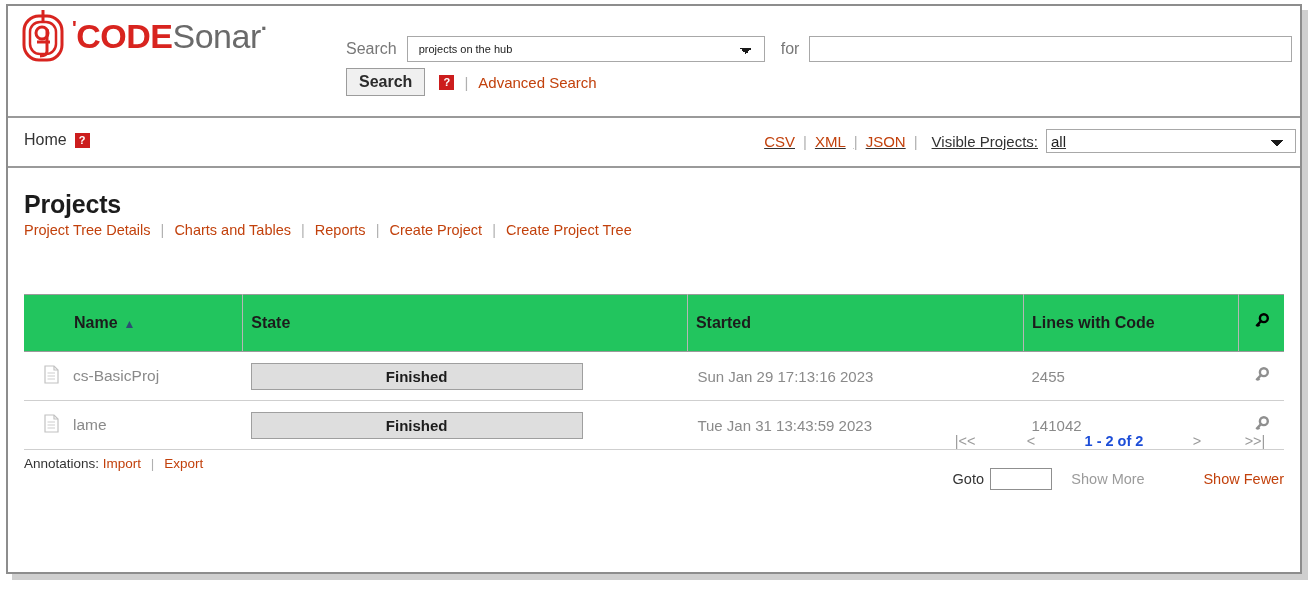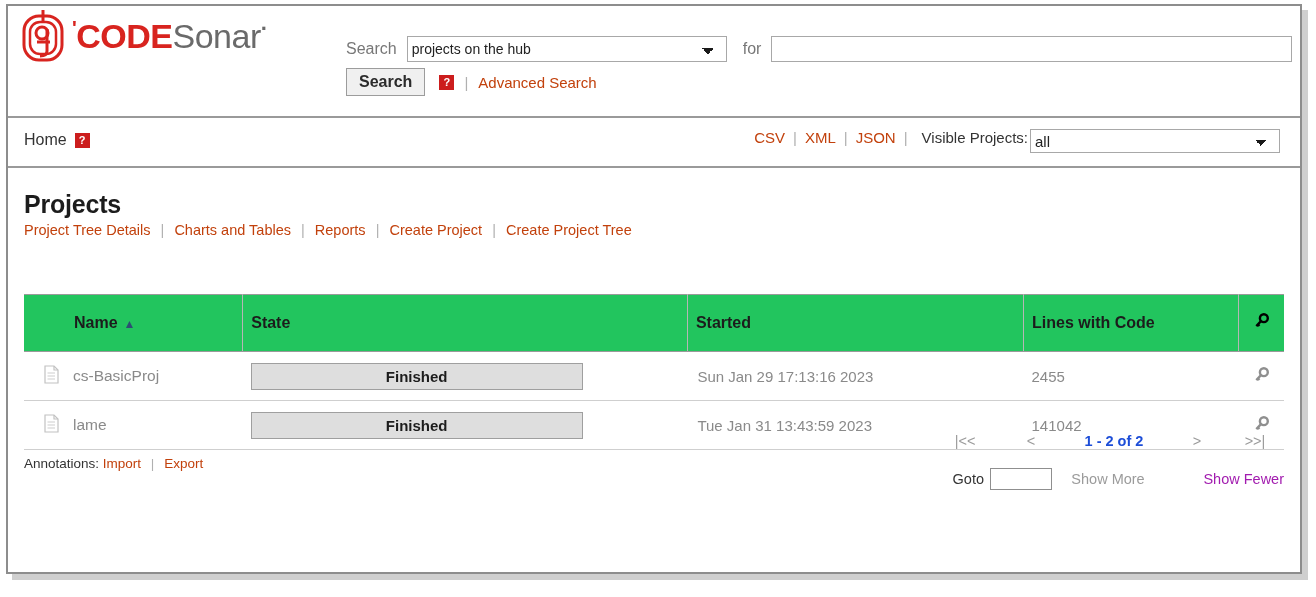--- a/index.html
+++ b/index.html
@@ -77,28 +77,28 @@
     display: flex;
     align-items: center;
     height: 26px;
   }
   .search-label {
     color: #777777;
     font-size: 16px;
     margin-right: 10px;
   }
   .search-select {
-    width: 320px;
+    width: 358px;
     height: 26px;
     font-family: "Liberation Sans", sans-serif;
-    font-size: 14px;
+    font-size: 11px;
     color: #222222;
     border: 1px solid #a8a8a8;
     background: #ffffff;
-    padding: 0 4px;
+    padding: 0 11px;
     box-sizing: border-box;
     -webkit-appearance: none;
     appearance: none;
     background-image:
       linear-gradient(45deg, transparent 50%, #1a1a1a 50%),
       linear-gradient(135deg, #1a1a1a 50%, transparent 50%);
     background-position:
       calc(100% - 18px) 11px,
       calc(100% - 12px) 11px;
     background-size: 6px 6px, 6px 6px;
@@ -172,30 +172,31 @@
     left: 16px;
     top: 13px;
     display: flex;
     align-items: center;
     font-size: 16px;
     color: #333333;
   }
   .nav-home .help-badge { margin-left: 8px; }
   .nav-right {
     position: absolute;
-    right: 20px;
+    right: 4px;
     top: 11px;
     display: flex;
-    align-items: flex-start;
+    align-items: center;
     font-size: 15px;
+    text-decoration: underline;
   }
   .nav-right .sep-pipe { margin: 0 8px; }
   .visible-label {
     color: #333333;
-    margin-right: 2px;
+    margin-right: 8px;
     margin-left: 6px;
   }
   .visible-select {
     width: 250px;
     height: 24px;
     font-family: "Liberation Sans", sans-serif;
     font-size: 15px;
     color: #222222;
     border: 1px solid #a8a8a8;
     background: #ffffff;
@@ -269,21 +270,21 @@
   }
   .show-more {
     width: 112px;
     text-align: center;
     color: #9b9b9b;
     cursor: default;
   }
   .show-fewer {
     width: 120px;
     text-align: right;
-    color: #a21caf;
+    color: #c2410c;
     cursor: pointer;
   }
 
   
   table.projects {
     width: 100%;
     border-collapse: collapse;
     margin-top: 56px;
     font-size: 15px;
   }

